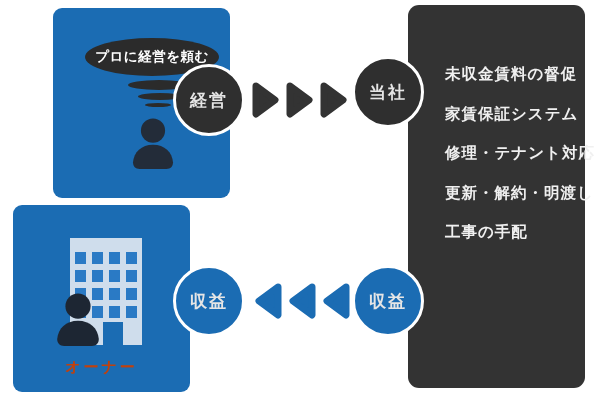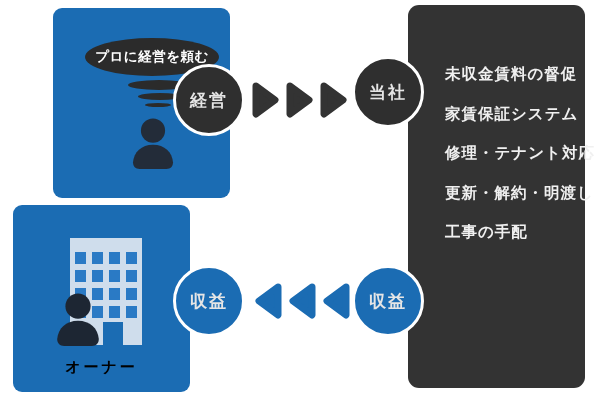--- a/index.html
+++ b/index.html
@@ -67,21 +67,21 @@
   .door{position:absolute;left:33px;top:84px;width:20px;height:23px;background:var(--blue,#1b6cb3);}
 
   
   .person{position:absolute;}
   .person-top{left:75px;top:110px;width:50px;height:52px;}
   .person-bottom{left:52px;top:293px;width:52px;height:54px;}
 
   
   .owner-label{
     position:absolute;left:13px;top:358px;width:177px;text-align:center;
-    color:#000000;font-size:15px;font-weight:600;letter-spacing:3px;
+    color:#c2410c;font-size:15px;font-weight:600;letter-spacing:3px;
   }
 </style>
 </head>
 <body>
 
 <div class="canvas">
 
   <div class="blue-box box-top">
     <div class="bubble">
       <span class="bubble-text">プロに経営を頼む</span>

